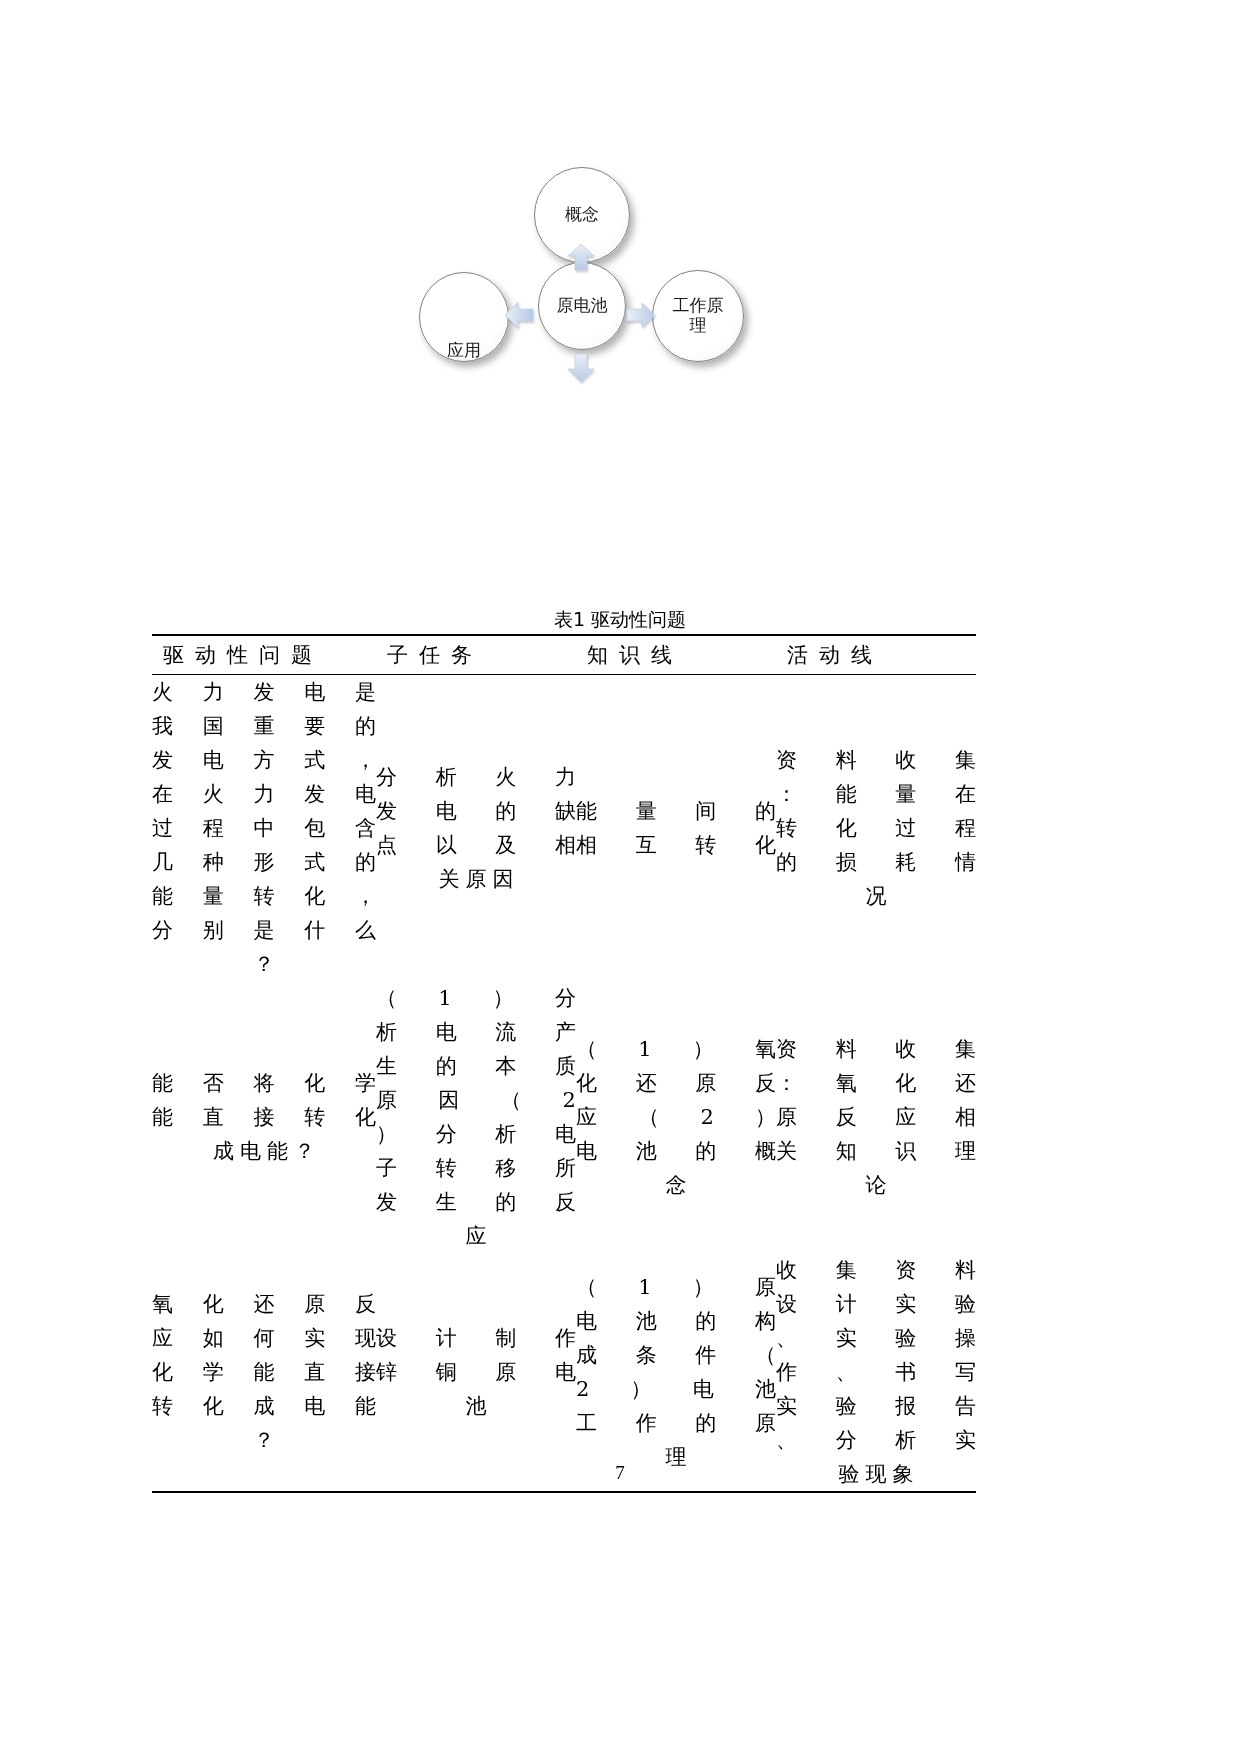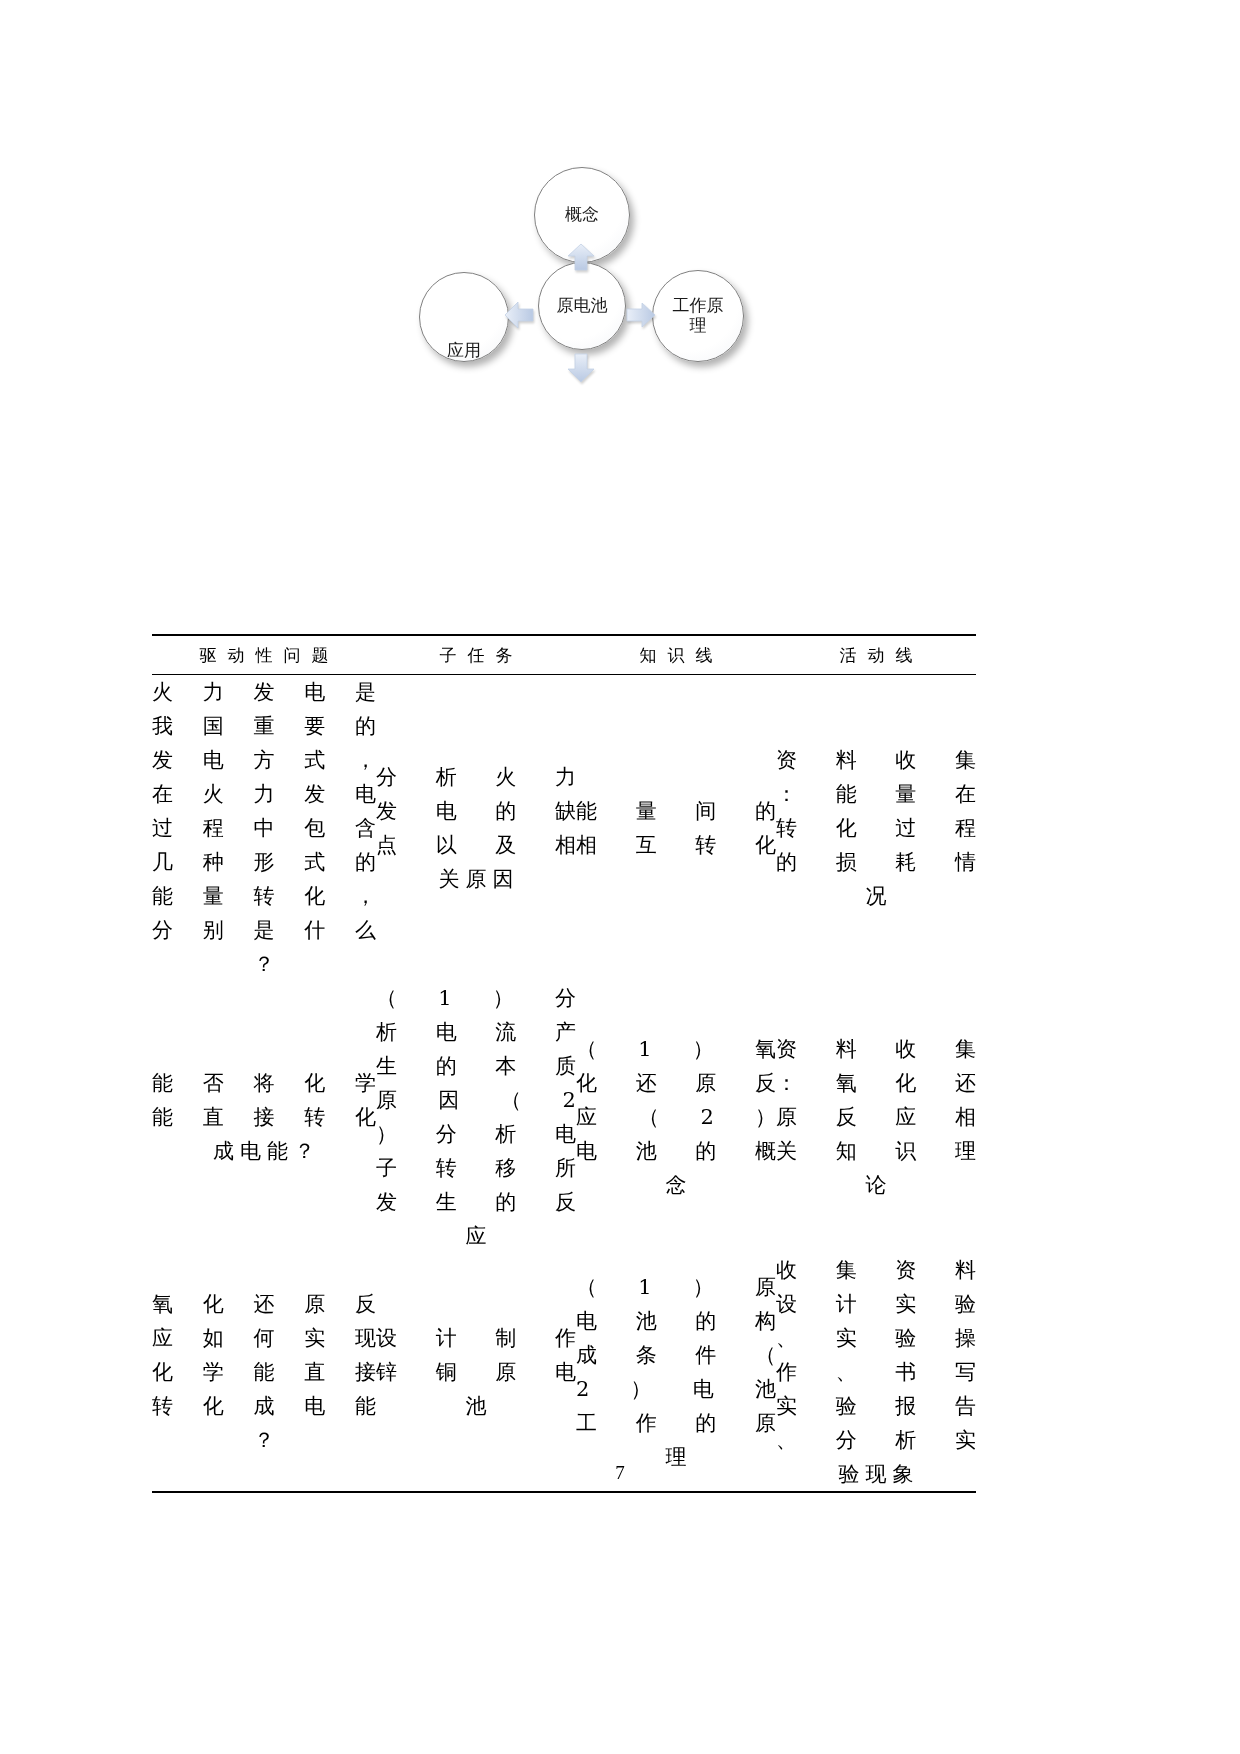--- a/index.html
+++ b/index.html
@@ -114,22 +114,22 @@
     padding: 0;
     vertical-align: middle;
     font-weight: normal;
   }
   .rule-top   { border-top: 2.2px solid #000; }
   .rule-mid   { border-bottom: 1.2px solid #000; }
   .rule-bot   { border-bottom: 2.2px solid #000; }
 
   .hdr-cell {
     height: 38px;
-    font-size: 17px;
-    text-align: center;
+    font-size: 21px;
+    text-align: left;
   }
   .hdr-cell .j {
     display: inline-block;
     letter-spacing: 11px;
     text-indent: 11px;
   }
 
   .body-cell {
     font-size: 21px;
     line-height: 1.62;
@@ -230,20 +230,21 @@
           <stop offset="0%" stop-color="#e9eff8"></stop>
             <stop offset="100%" stop-color="#b9c9e3"></stop>
         </linearGradient>
       </defs>
       <polygon points="1,7 16,7 16,1 29,13 16,25 16,19 1,19" fill="url(#gr)" stroke="#c3d0e4" stroke-width="0.8"></polygon>
     </svg>
   </div>
 
 
 
+  <div class="table-caption">表1  驱动性问题</div>
 
   <table class="tbl">
     <thead>
       <tr class="rule-top rule-mid">
         <th class="hdr-cell c1"><span class="j">驱动性问题</span></th>
         <th class="hdr-cell c2"><span class="j">子任务</span></th>
         <th class="hdr-cell c3"><span class="j">知识线</span></th>
         <th class="hdr-cell c4"><span class="j">活动线</span></th>
       </tr>
     </thead>

